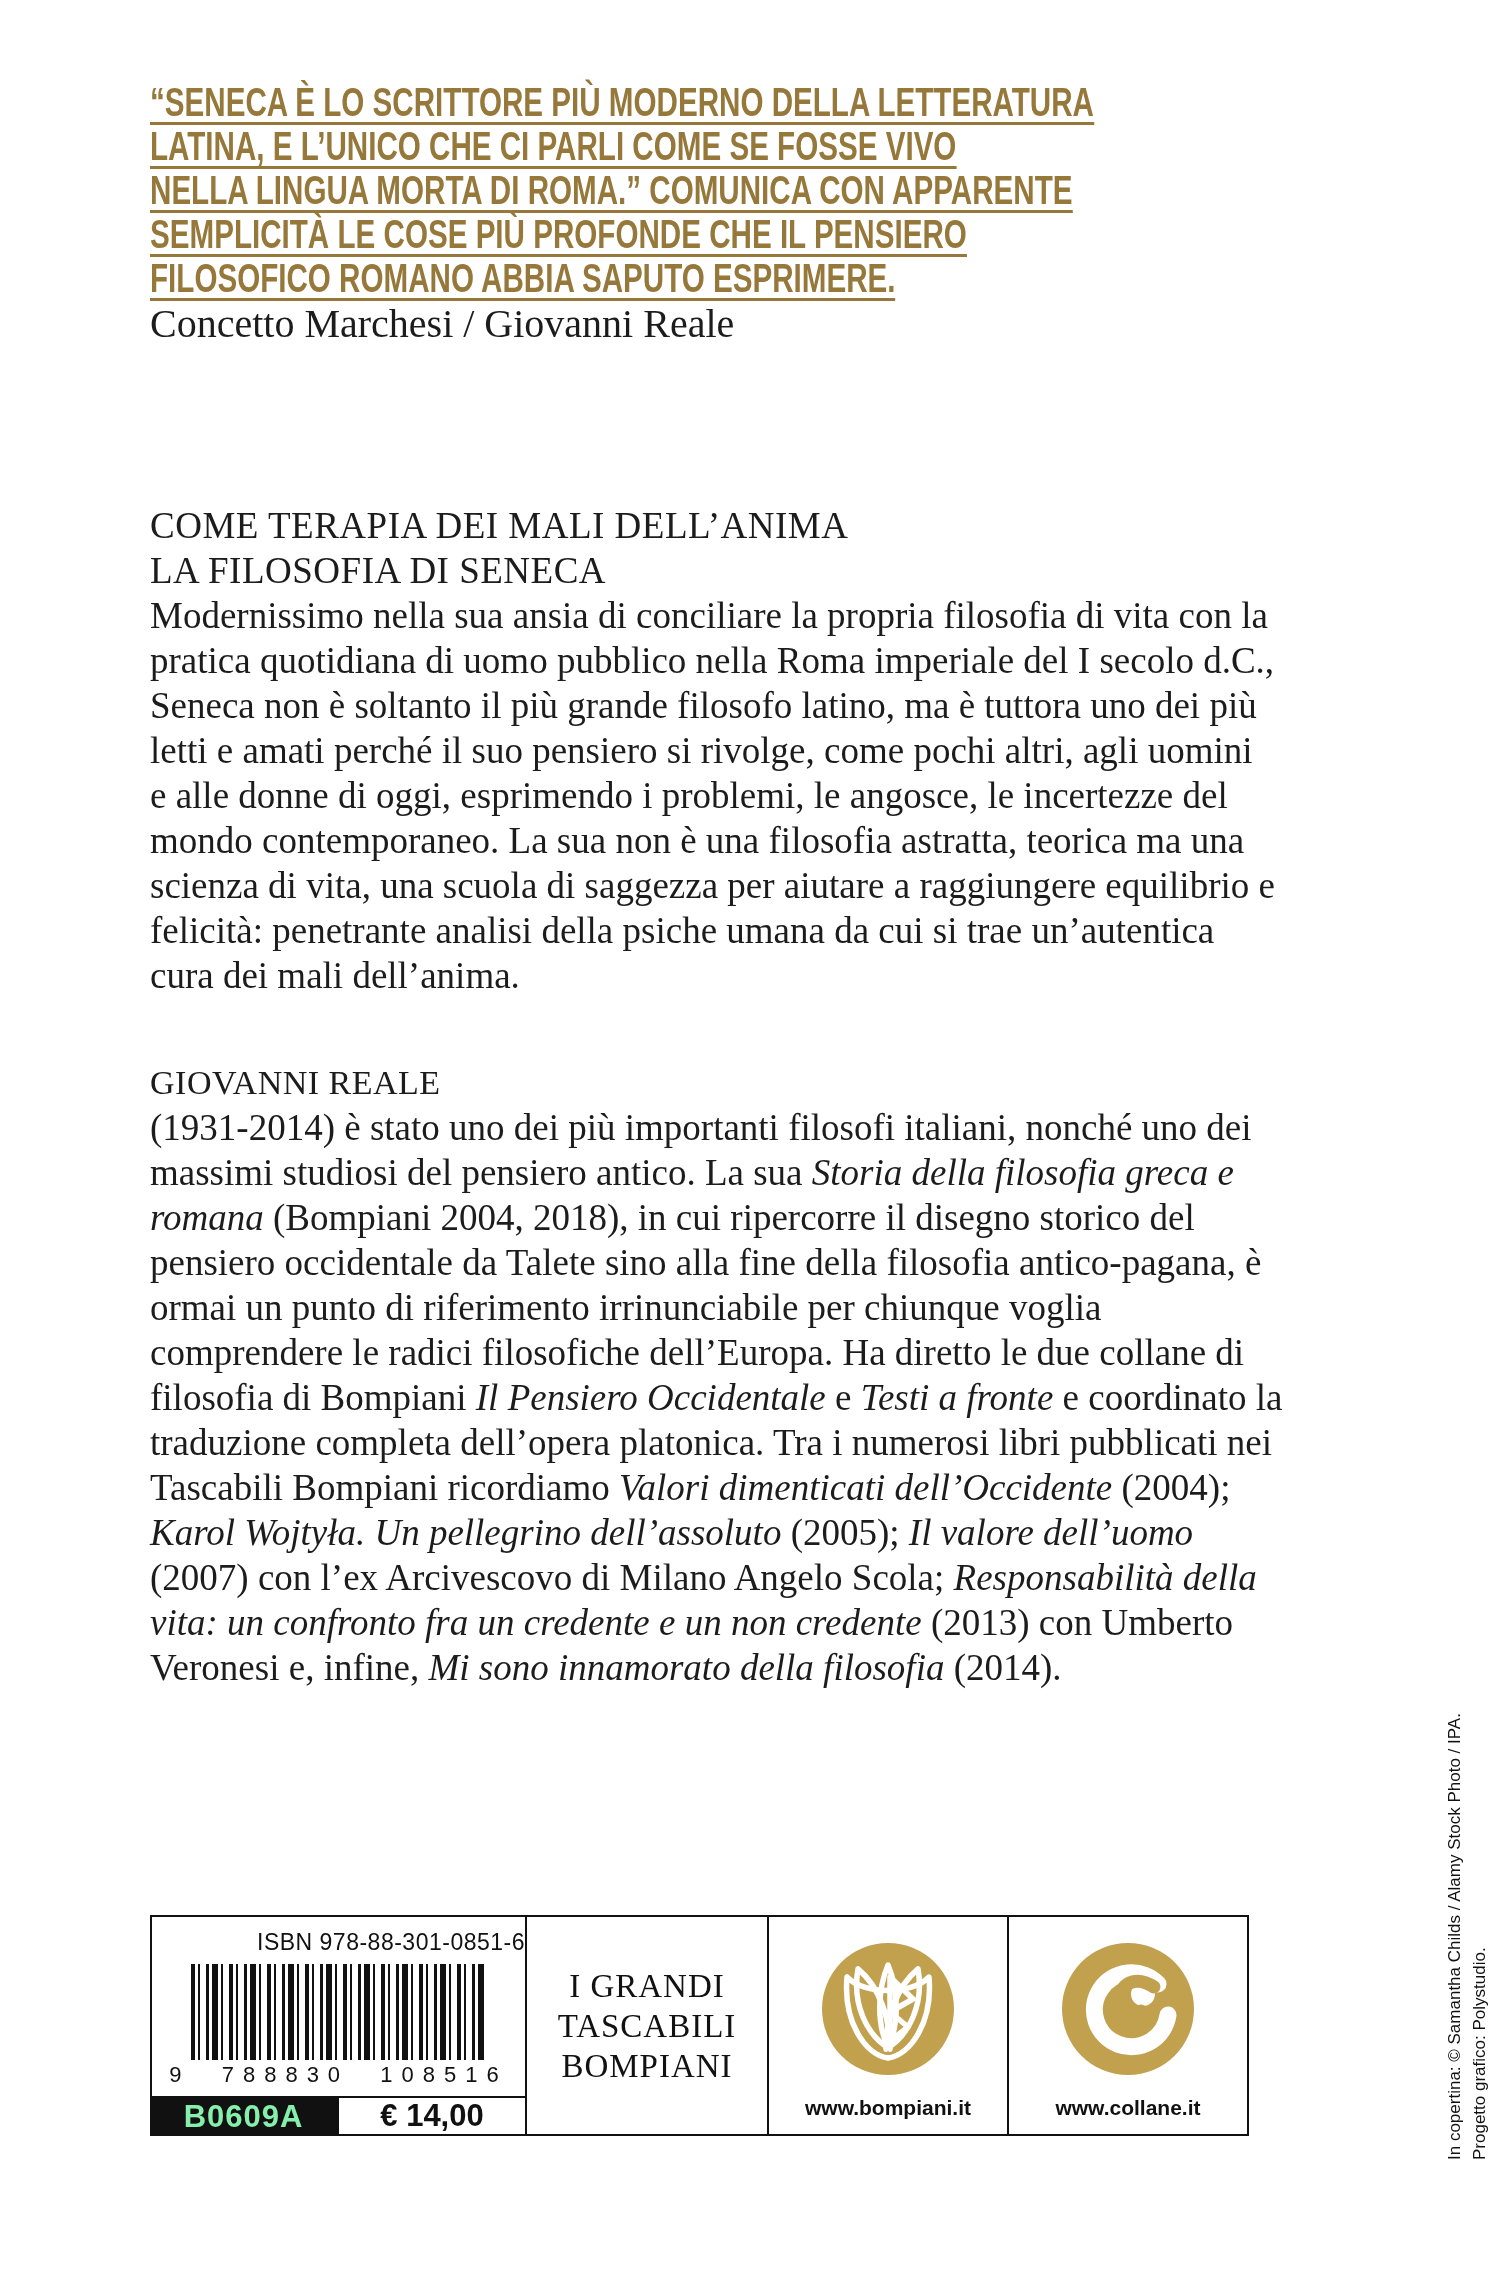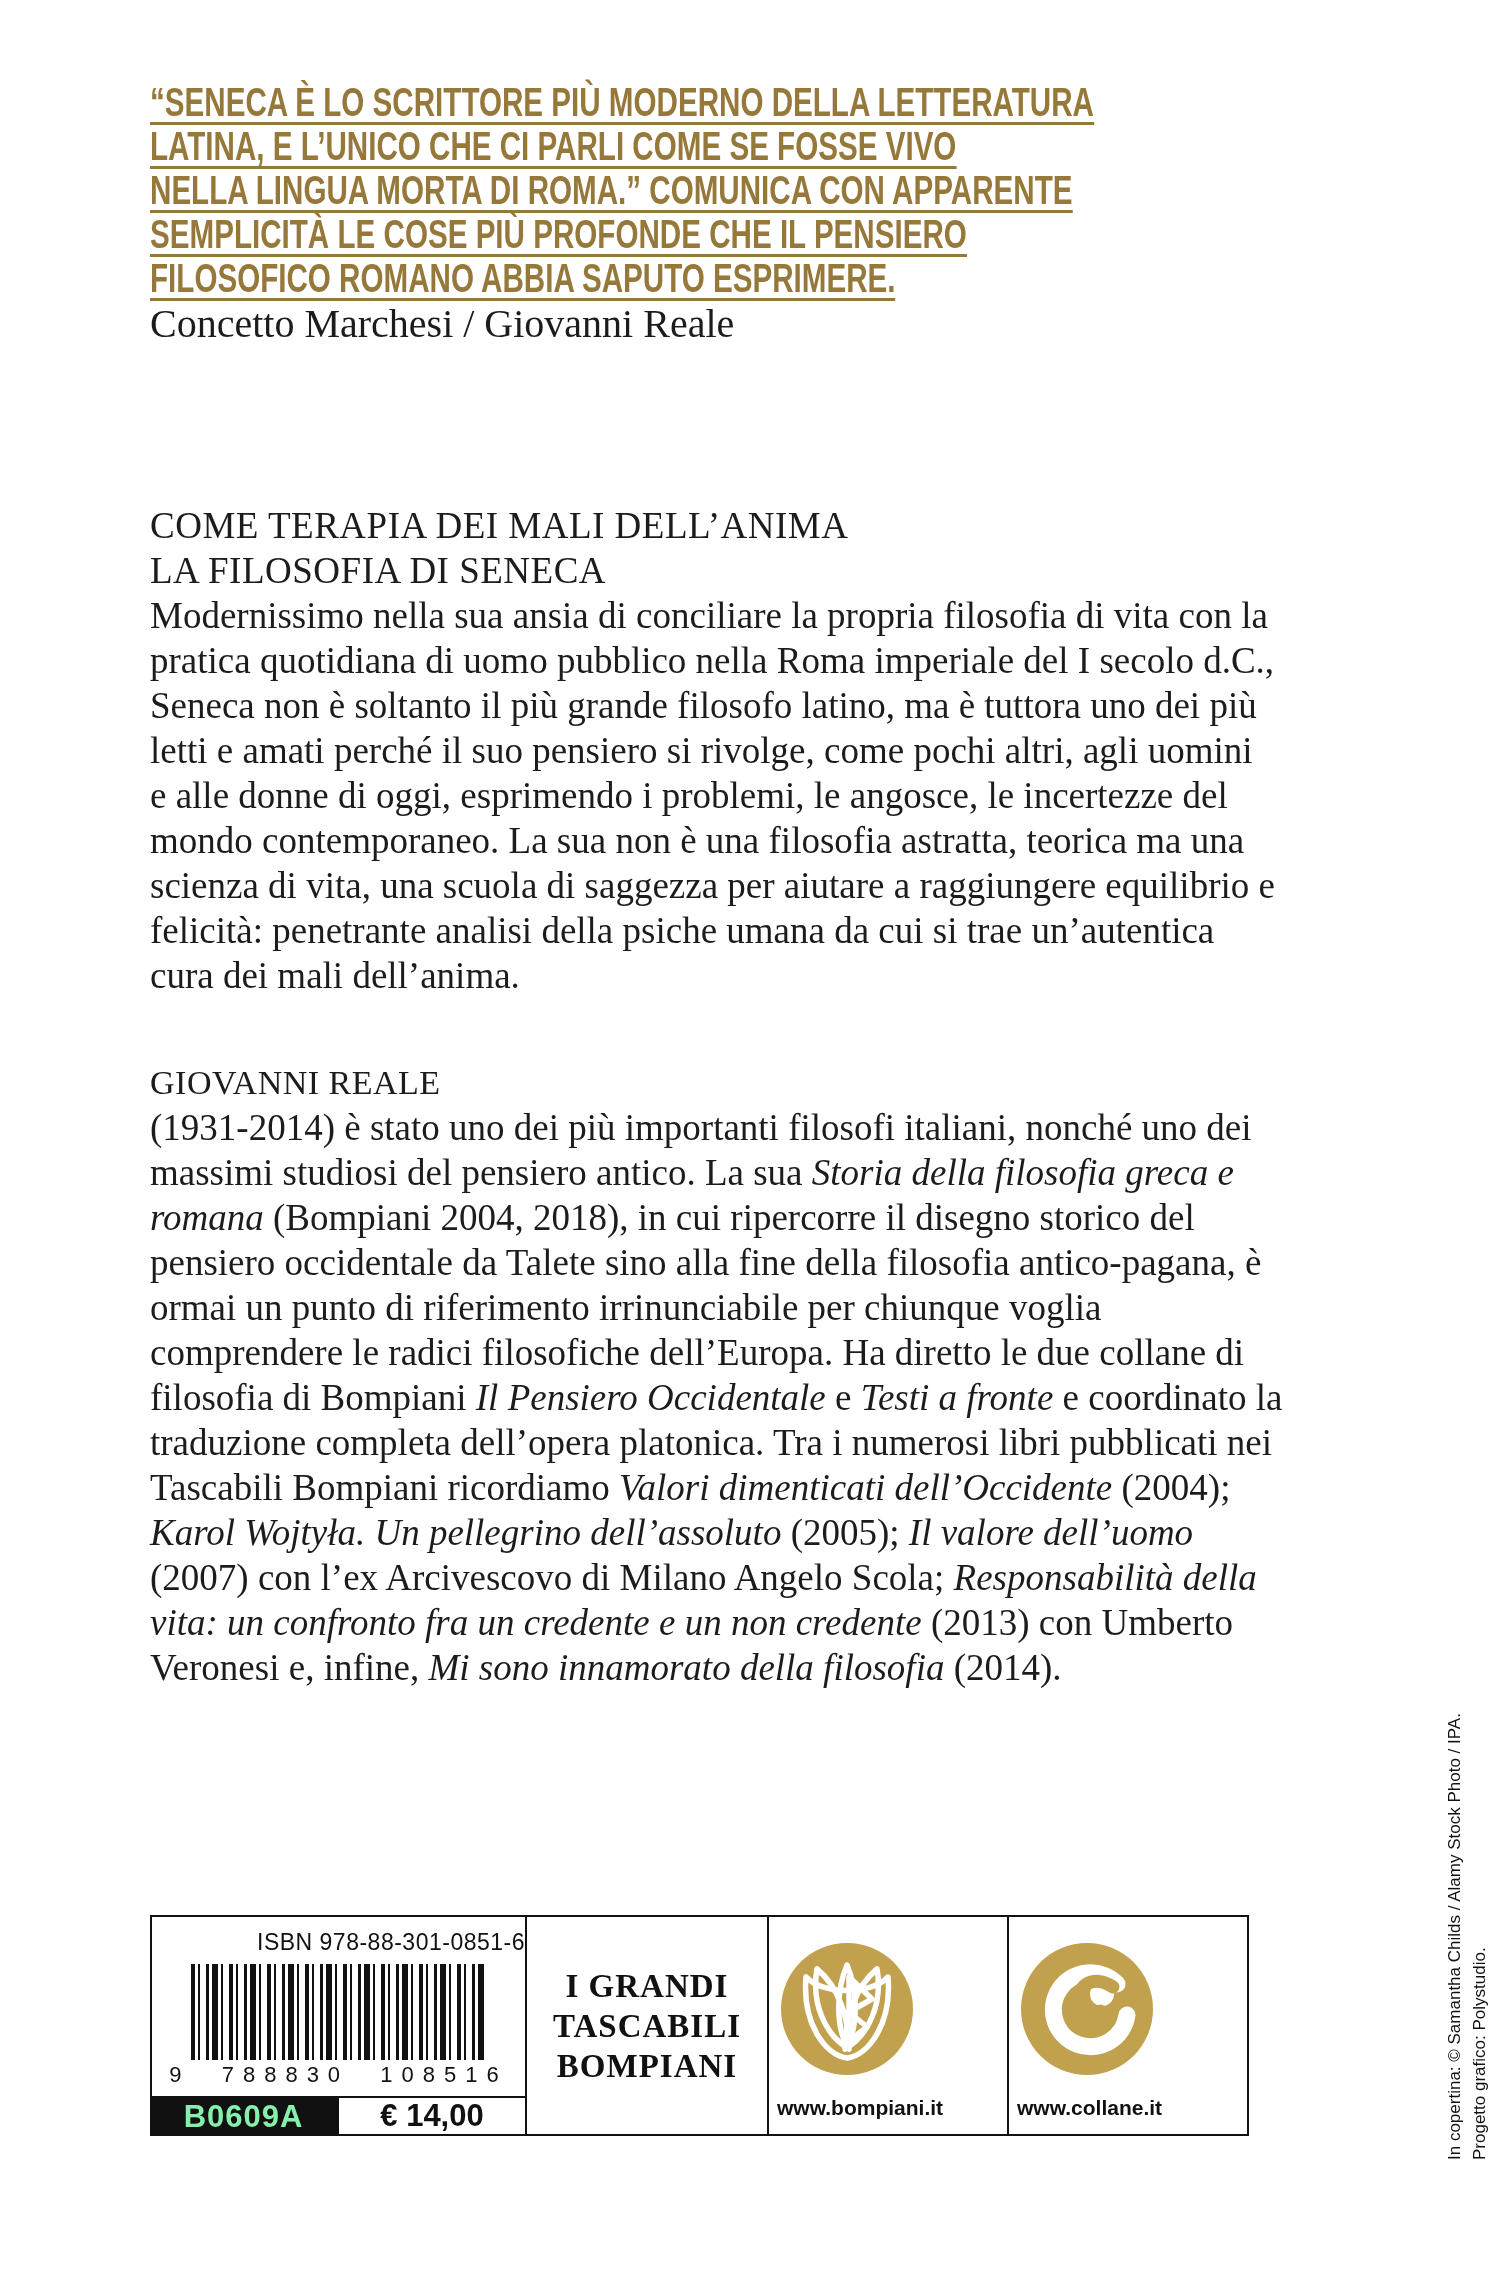--- a/index.html
+++ b/index.html
@@ -81,26 +81,26 @@
   .price-box{
     flex:1;border-top:none;
     display:flex;align-items:center;justify-content:center;
     font-weight:bold;font-size:31px;color:#111;
   }
   .series-box{
     width:244px;margin-left:-2px;
     display:flex;flex-direction:column;align-items:center;justify-content:center;
     font-family:"Liberation Serif",serif;
     font-size:33px;line-height:40px;letter-spacing:1px;
-    text-align:center;color:#111;font-weight:bold;
+    text-align:center;color:#111;
   }
   .logo-box{
     width:242px;margin-left:-2px;
-    display:flex;flex-direction:column;align-items:flex-start;justify-content:space-between;
-    padding:22px 8px 14px;
+    display:flex;flex-direction:column;align-items:center;justify-content:space-between;
+    padding:22px 0 14px;
   }
   .site{font-weight:bold;font-size:21px;color:#111;}
   
   .side-credit{
     position:absolute;left:1494px;top:2108px;
     width:470px;height:52px;
     transform:rotate(-90deg);transform-origin:0 100%;
     font-family:"Liberation Sans",sans-serif;
     font-size:17px;line-height:25px;color:#111;
     white-space:nowrap;

